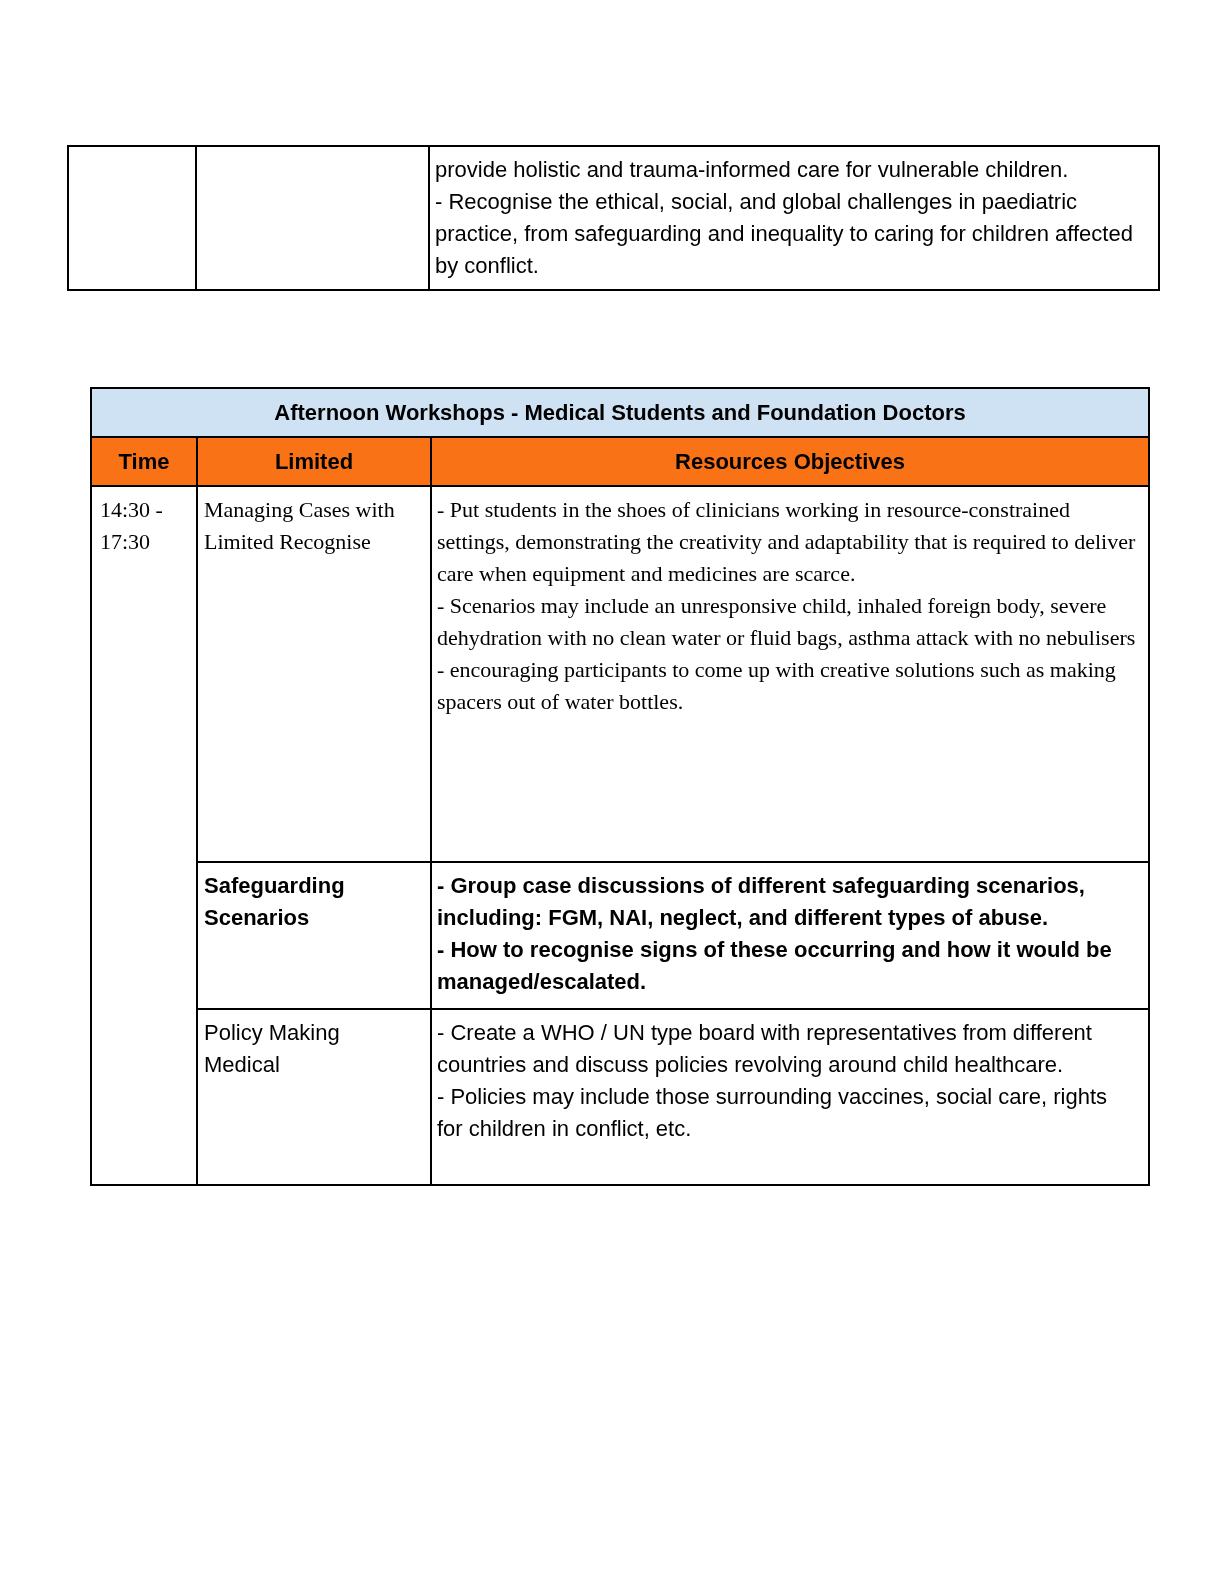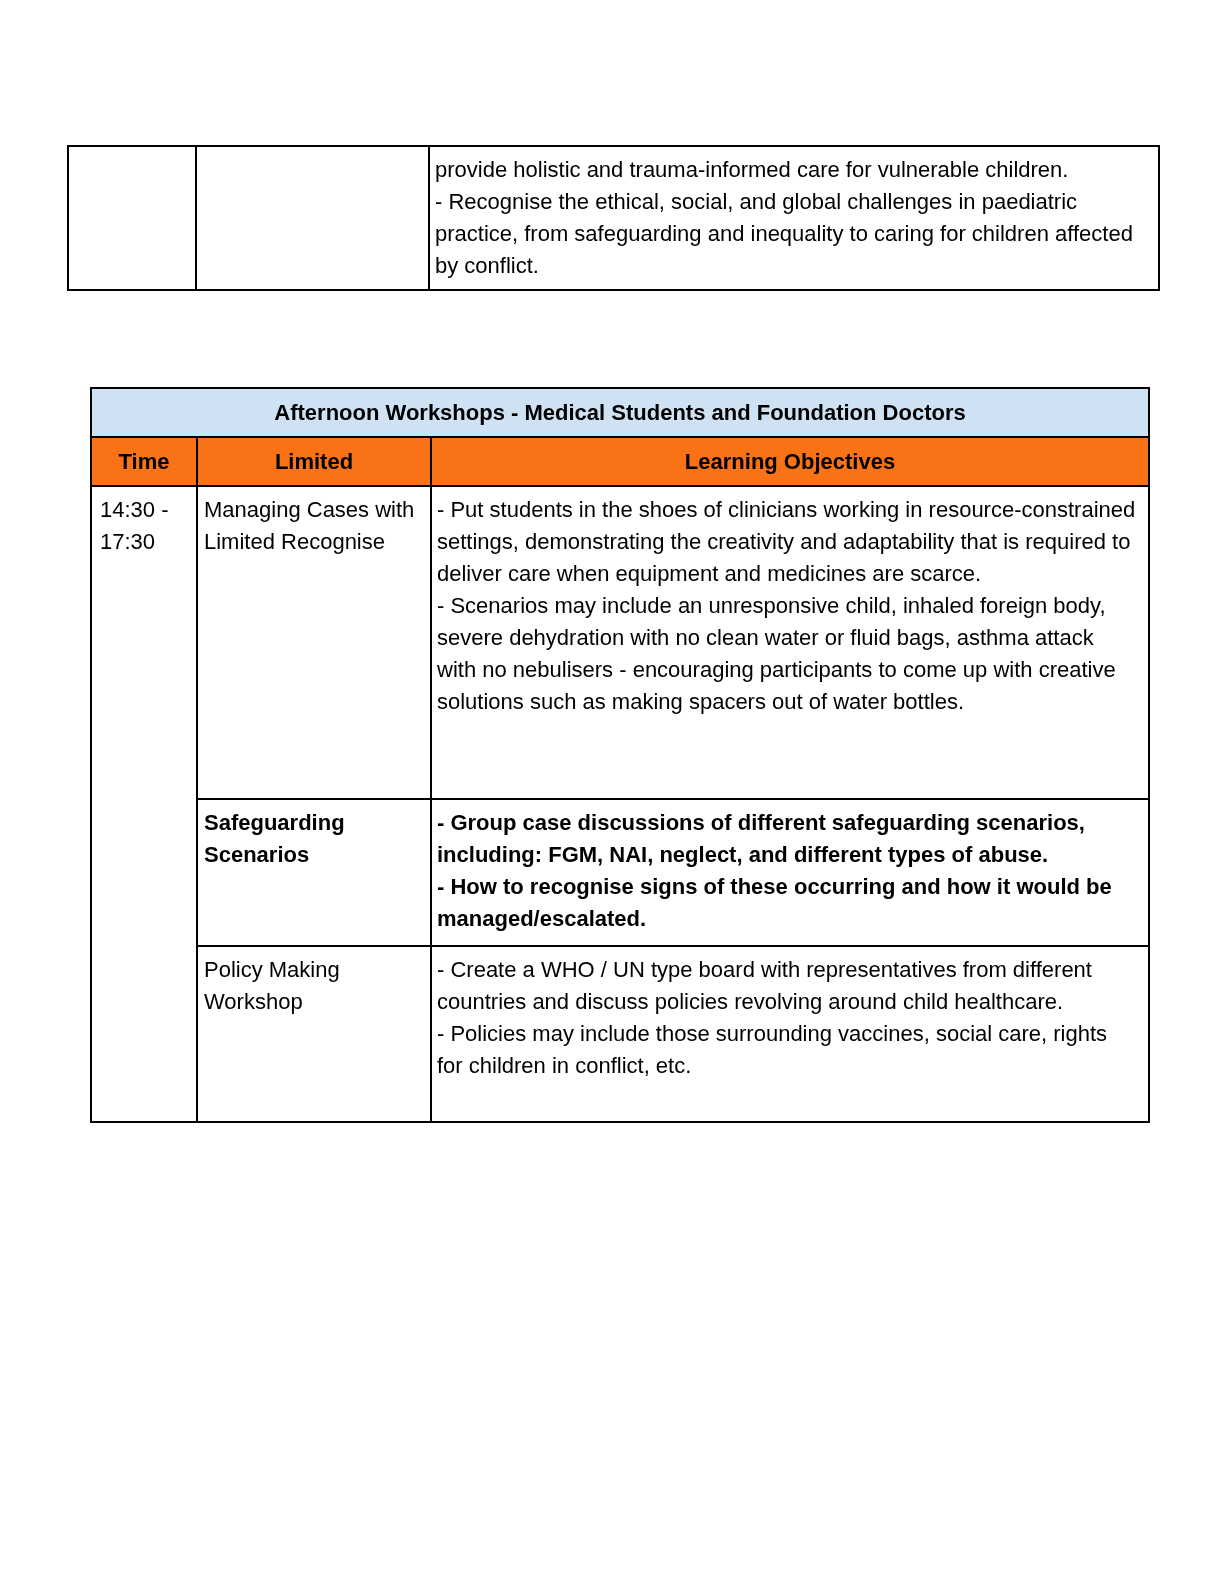--- a/index.html
+++ b/index.html
@@ -48,21 +48,21 @@
   }
   .t2 .head-row td {
     background: #f97316;
     font-weight: bold;
     text-align: center;
     vertical-align: middle;
     height: 49px;
     padding: 0 8px;
   }
 
-  .t2 .row-1 { height: 313px; }
+  .t2 .row-1 { height: 376px; font-family: Liberation Serif, serif; }
   .t2 .row-2 { height: 147px; font-weight: bold; }
   .t2 .row-3 { height: 176px; }
 
   .time-cell { padding-left: 8px; }
   .ws-cell   { padding-left: 6px; }
   .obj-cell  { padding-left: 5px; }
 </style>
 </head>
 <body>
 
@@ -90,34 +90,34 @@
       <col style="width:234px">
       <col style="width:718px">
     </colgroup>
     <tbody>
       <tr>
         <td class="title-cell" colspan="3">Afternoon Workshops - Medical Students and Foundation Doctors</td>
       </tr>
       <tr class="head-row">
         <td>Time</td>
         <td>Limited</td>
-        <td>Learning Objectives</td>
+        <td>Resources Objectives</td>
       </tr>
       <tr class="row-1">
         <td class="time-cell" rowspan="3">14:30 - 17:30</td>
         <td class="ws-cell">Managing Cases with Limited Recognise</td>
         <td class="obj-cell pre">- Put students in the shoes of clinicians working in resource-constrained settings, demonstrating the creativity and adaptability that is required to deliver care when equipment and medicines are scarce.
 - Scenarios may include an unresponsive child, inhaled foreign body, severe dehydration with no clean water or fluid bags, asthma attack with no nebulisers - encouraging participants to come up with creative solutions such as making spacers out of water bottles.</td>
       </tr>
       <tr class="row-2">
         <td class="ws-cell">Safeguarding Scenarios</td>
         <td class="obj-cell pre">- Group case discussions of different safeguarding scenarios, including: FGM, NAI, neglect, and different types of abuse.
 - How to recognise signs of these occurring and how it would be managed/escalated.</td>
       </tr>
       <tr class="row-3">
-        <td class="ws-cell">Policy Making Workshop</td>
+        <td class="ws-cell">Policy Making Medical</td>
         <td class="obj-cell pre">- Create a WHO / UN type board with representatives from different countries and discuss policies revolving around child healthcare.
 - Policies may include those surrounding vaccines, social care, rights for children in conflict, etc.</td>
       </tr>
     </tbody>
   </table>
 
 </div>
 
 </body></html>

